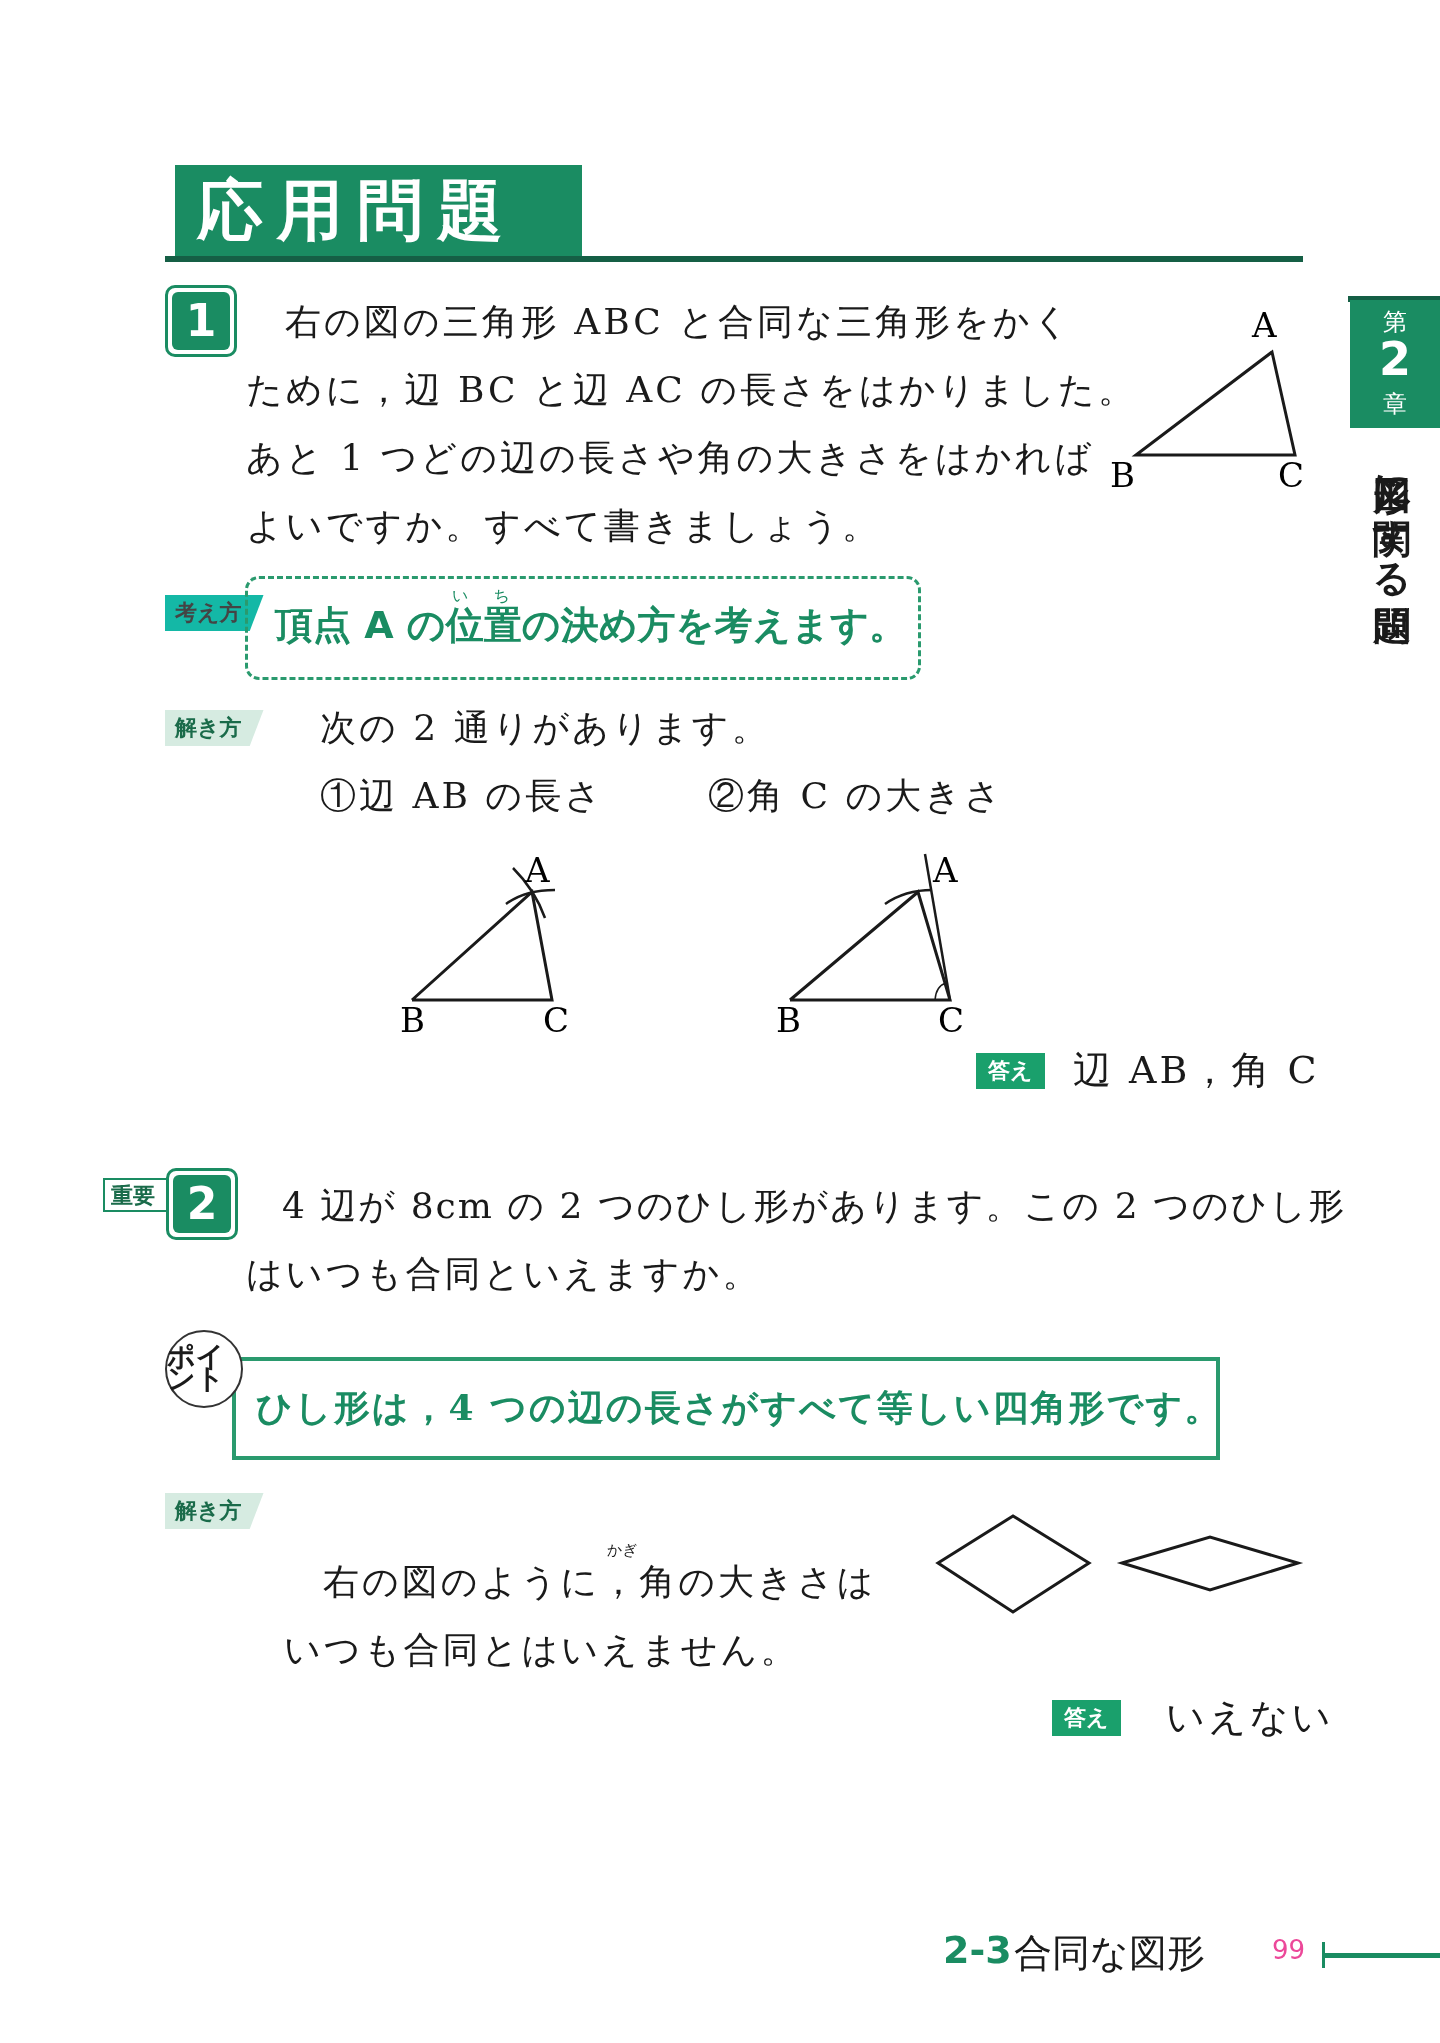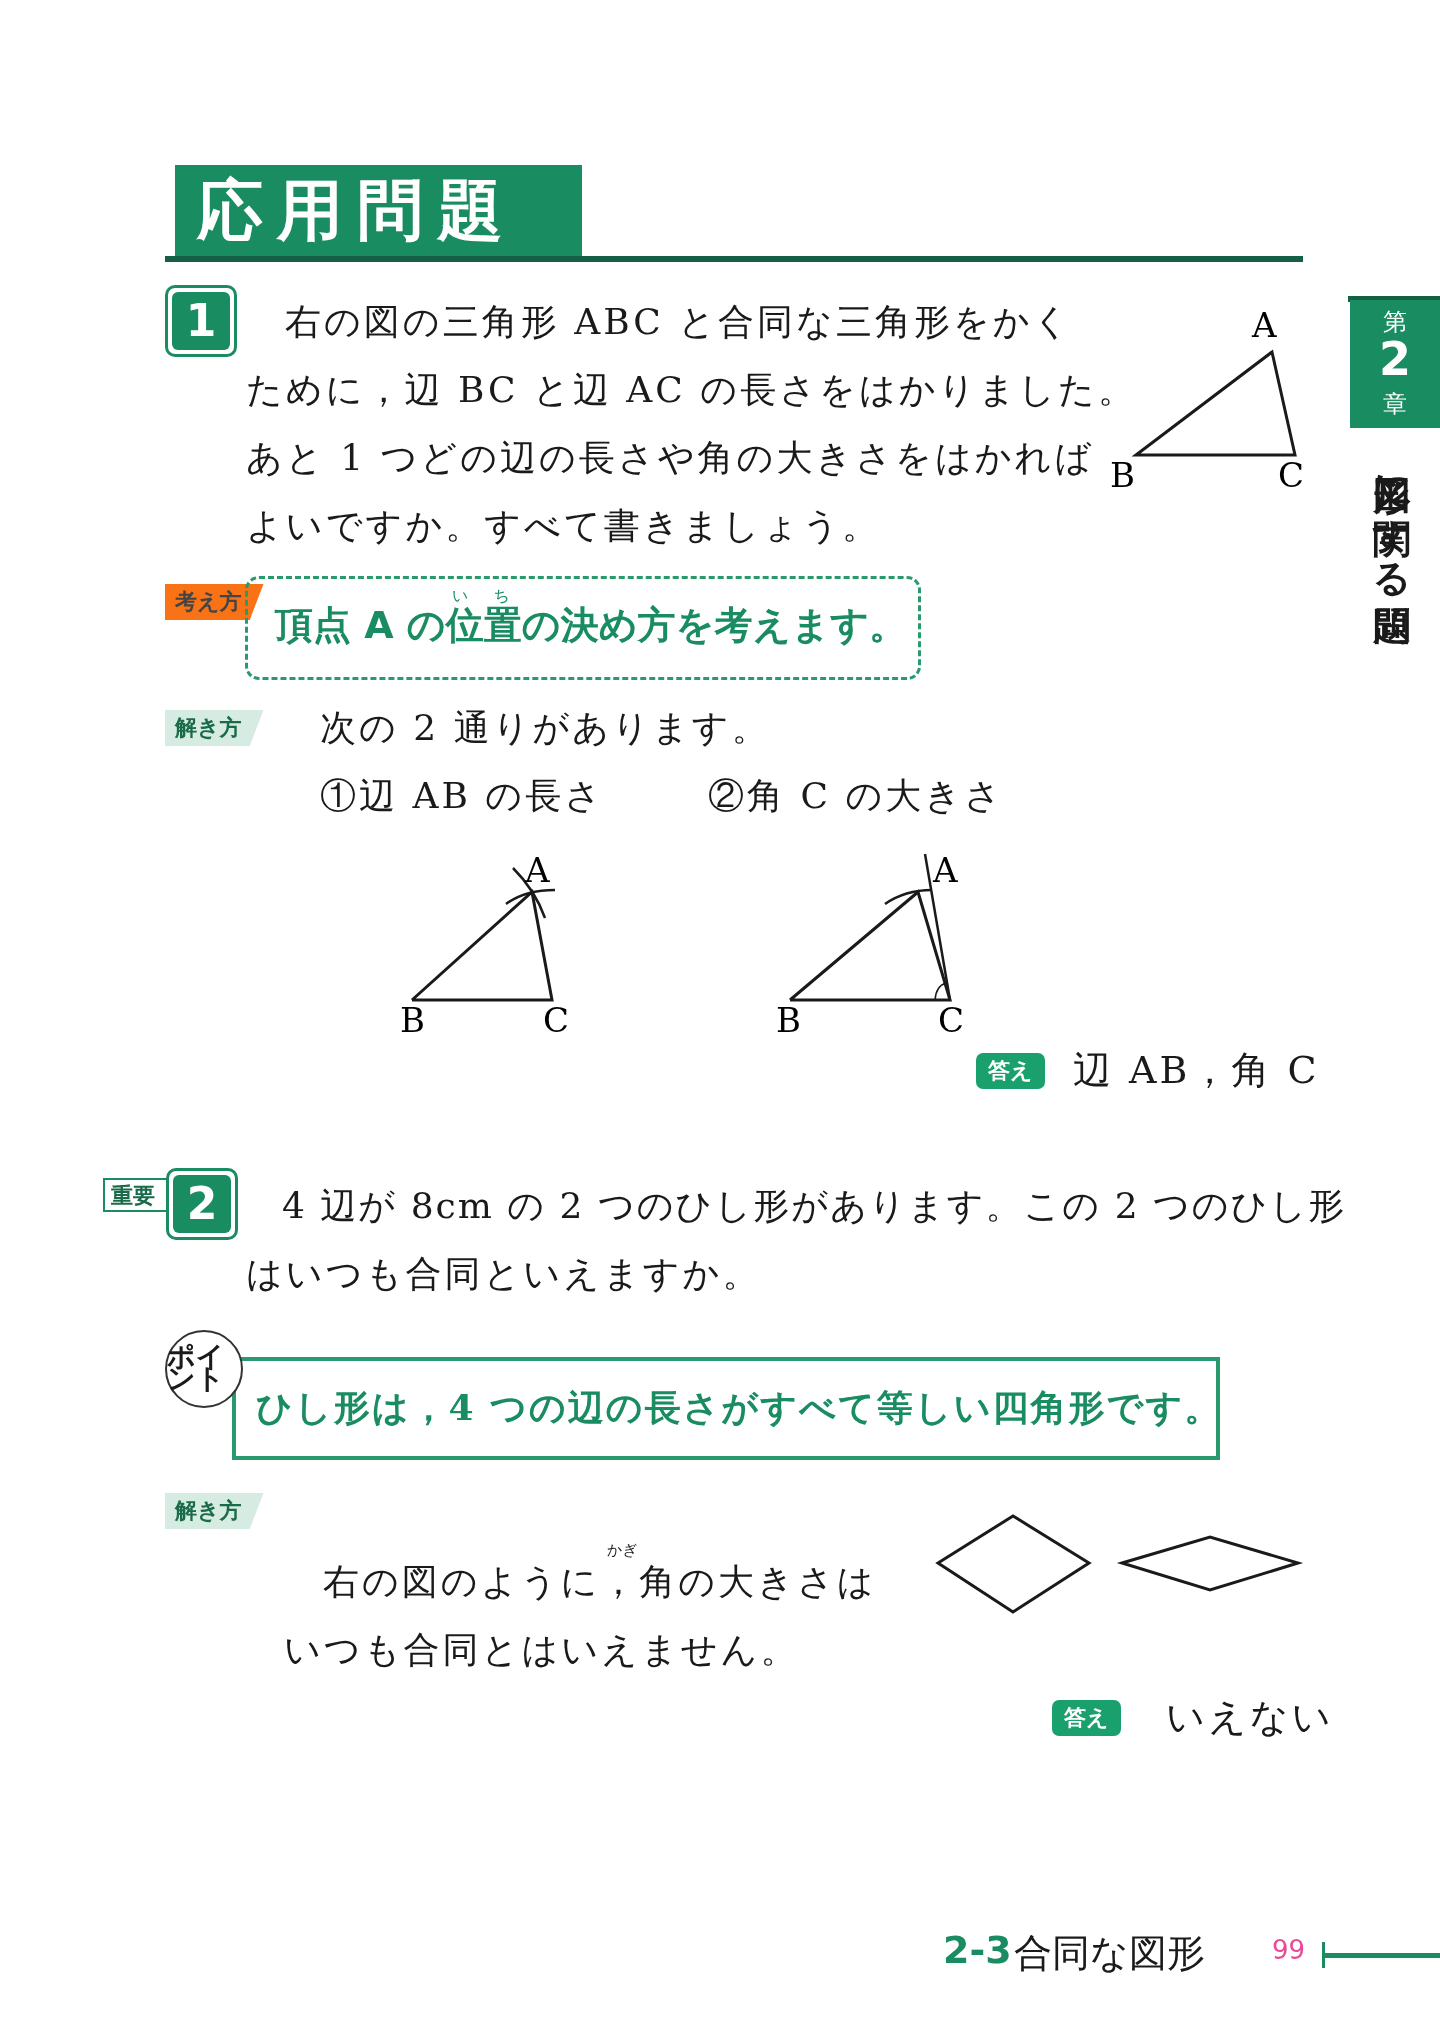--- a/index.html
+++ b/index.html
@@ -26,28 +26,28 @@
   .pnum { width: 72px; height: 72px; border: 3px solid #1a8c62; border-radius: 10px; box-sizing: border-box;
           padding: 4px; background: #fff; }
   .pnum .inner { width: 100%; height: 100%; background: #1a8c62; border-radius: 6px; color: #fff;
                  font-family: "DejaVu Sans", sans-serif; font-weight: bold; font-size: 44px; text-align: center; line-height: 58px; }
 
   .body-text { font-size: 36px; line-height: 68px; letter-spacing: 3px; white-space: nowrap; }
 
   
   .lbl { height: 36px; line-height: 36px; font-family: "DejaVu Sans", sans-serif; font-weight: bold; font-size: 22px;
          padding: 0 22px 0 10px; clip-path: polygon(0 0, 100% 0, 86% 100%, 0 100%); }
-  .lbl-gray { background: #f97316; color: #444; }
+  .lbl-gray { background: #14b8a6; color: #444; margin-top: 11px; }
   .lbl-green { background: #d6ebe1; color: #1a6b4a; }
 
   .dash-box { left: 245px; top: 576px; width: 676px; height: 104px; border: 3px dashed #2a9a6e; border-radius: 14px; box-sizing: border-box; }
   .hint-text { left: 275px; top: 600px; font-family: "DejaVu Sans", sans-serif; font-weight: bold; font-size: 38px; color: #1a8c62; white-space: nowrap; }
   .ruby { font-family: "DejaVu Sans", sans-serif; font-size: 16px; color: #1a8c62; }
 
-  .ans-badge { height: 36px; line-height: 36px; padding: 0 12px; background: #1aa06c; color: #fff; border-radius: 7px;
+  .ans-badge { height: 36px; line-height: 36px; padding: 0 12px; background: #1aa06c; color: #fff; border-radius: 0;
                font-family: "DejaVu Sans", sans-serif; font-weight: bold; font-size: 22px; text-align: center; }
   .ans-text { font-size: 38px; letter-spacing: 3px; white-space: nowrap; }
 
   
   .juyo { left: 103px; top: 1178px; width: 80px; height: 34px; border: 2px solid #1a8c62; background: #fff;
           color: #1a6b4a; font-family: "DejaVu Sans", sans-serif; font-weight: bold; font-size: 22px; line-height: 32px; padding-left: 6px; box-sizing: border-box; }
 
   .point-box { left: 232px; top: 1357px; width: 988px; height: 103px; border: 4px solid #2a9a6e; box-sizing: border-box; }
   .point-text { left: 256px; top: 1384px; font-family: "DejaVu Serif", serif; font-weight: bold; font-size: 36px; color: #1a8c62; letter-spacing: 2px; white-space: nowrap; }
   .bubble { left: 165px; top: 1330px; width: 78px; height: 78px; border: 2px solid #333; border-radius: 50%; background: #fff;

